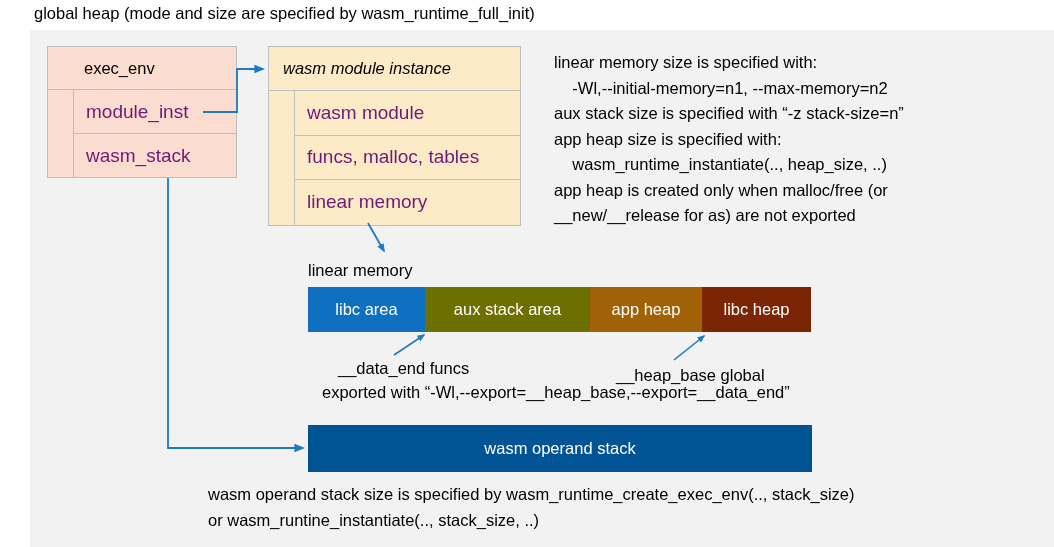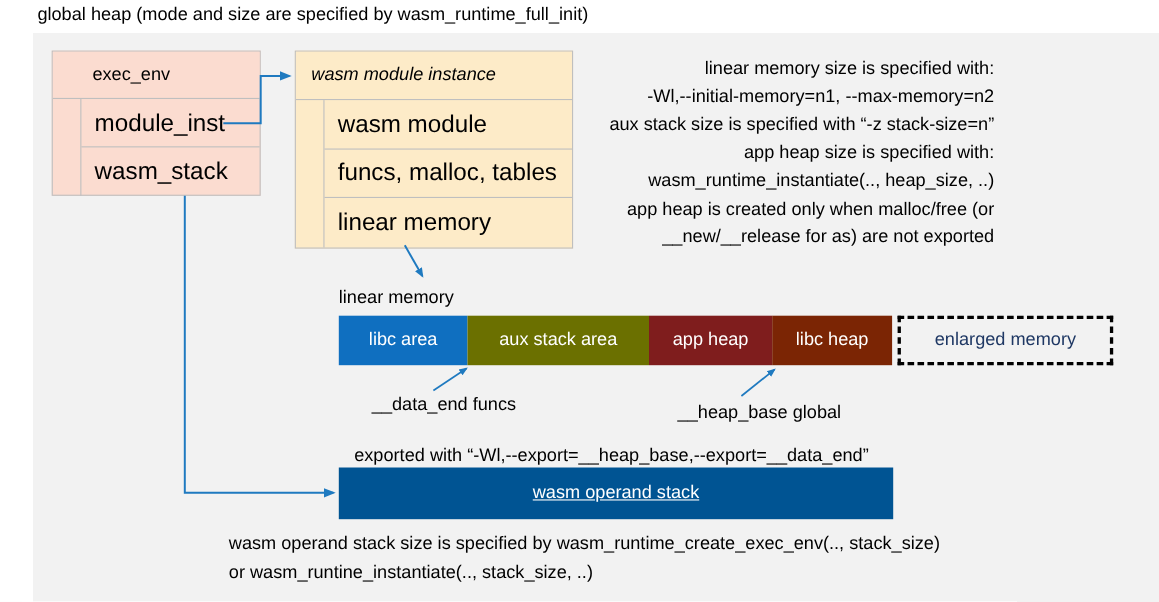--- a/index.html
+++ b/index.html
@@ -63,22 +63,22 @@
   .struct .rows {
     flex: 1 1 auto;
     display: flex;
     flex-direction: column;
   }
   .struct .row {
     box-sizing: border-box;
     padding-left: 12px;
     display: flex;
     align-items: center;
-    font-size: 22px;
-    color: #000000;
+    font-size: 19px;
+    color: #701a75;
     border-bottom: 1px solid #bfbfbf;
   }
   .struct .row:last-child { border-bottom: none; }
 
   .struct.pink { background: #fbdcd0; }
   .struct.pink .hdr { background: #fbdcd0; padding-left: 36px; }
   .struct.cream { background: #fdebc8; }
   .struct.cream .hdr { background: #fdebc8; }
 
   #exec-env { left: 27px; top: 46px; width: 190px; height: 132px; }
@@ -94,25 +94,25 @@
   #module-instance .row { height: 44.6px; }
 
   
   .note {
     position: absolute;
     font-size: 16.5px;
     color: #000;
     line-height: 25.5px;
     white-space: pre;
   }
-  #right-note { left: 534px; top: 50px; text-align: right; }
+  #right-note { left: 534px; top: 50px; }
   #label-linear-memory { left: 288px; top: 258px; font-size: 16.5px; }
   #note-data-end { left: 318px; top: 356px; }
   #note-heap-base { left: 596px; top: 363px; }
-  #note-exported { left: 302px; top: 402px; }
+  #note-exported { left: 302px; top: 380px; }
   #bottom-note { left: 188px; top: 481px; line-height: 26px; }
 
   
   #mem-bar {
     position: absolute;
     left: 288px;
     top: 287px;
     height: 45px;
     display: flex;
   }
@@ -188,30 +188,29 @@
 app heap size is specified with:
     wasm_runtime_instantiate(.., heap_size, ..)
 app heap is created only when malloc/free (or
 __new/__release for as) are not exported</div>
 
   <div class="note" id="label-linear-memory">linear memory</div>
 
   <div id="mem-bar">
     <div class="seg" style="width: 117px; background: rgb(15, 111, 192);">libc area</div>
     <div class="seg" style="width: 165px; background: rgb(107, 112, 0);">aux stack area</div>
-    <div class="seg" style="width: 112px; background: #7f1d1d;">app heap</div>
+    <div class="seg" style="width: 112px; background: #a16207;">app heap</div>
     <div class="seg" style="width: 109px; background: rgb(123, 37, 4);">libc heap</div>
-    <div class="seg dashed" style="width: 196px; color: rgb(31, 56, 100); border-color: rgb(0, 0, 0);">enlarged memory</div>
   </div>
 
   <div class="note" id="note-data-end">__data_end funcs</div>
   <div class="note" id="note-heap-base">__heap_base global</div>
   <div class="note" id="note-exported">exported with “-Wl,--export=__heap_base,--export=__data_end”</div>
 
-  <div id="operand-stack" style="background: rgb(0, 84, 147); text-decoration: underline;">
+  <div id="operand-stack" style="background: rgb(0, 84, 147);">
     <span>wasm operand stack</span>
   </div>
 
   <div class="note" id="bottom-note">wasm operand stack size is specified by wasm_runtime_create_exec_env(.., stack_size)
 or wasm_runtine_instantiate(.., stack_size, ..)</div>
 
   <svg class="conn" xmlns="http://www.w3.org/2000/svg">
     <defs>
       <marker id="ah" viewBox="0 0 10 10" refX="8" refY="5" markerWidth="6" markerHeight="6" orient="auto-start-reverse">
         <path d="M 0 1 L 10 5 L 0 9 z" fill="#1f7ac0"></path>

